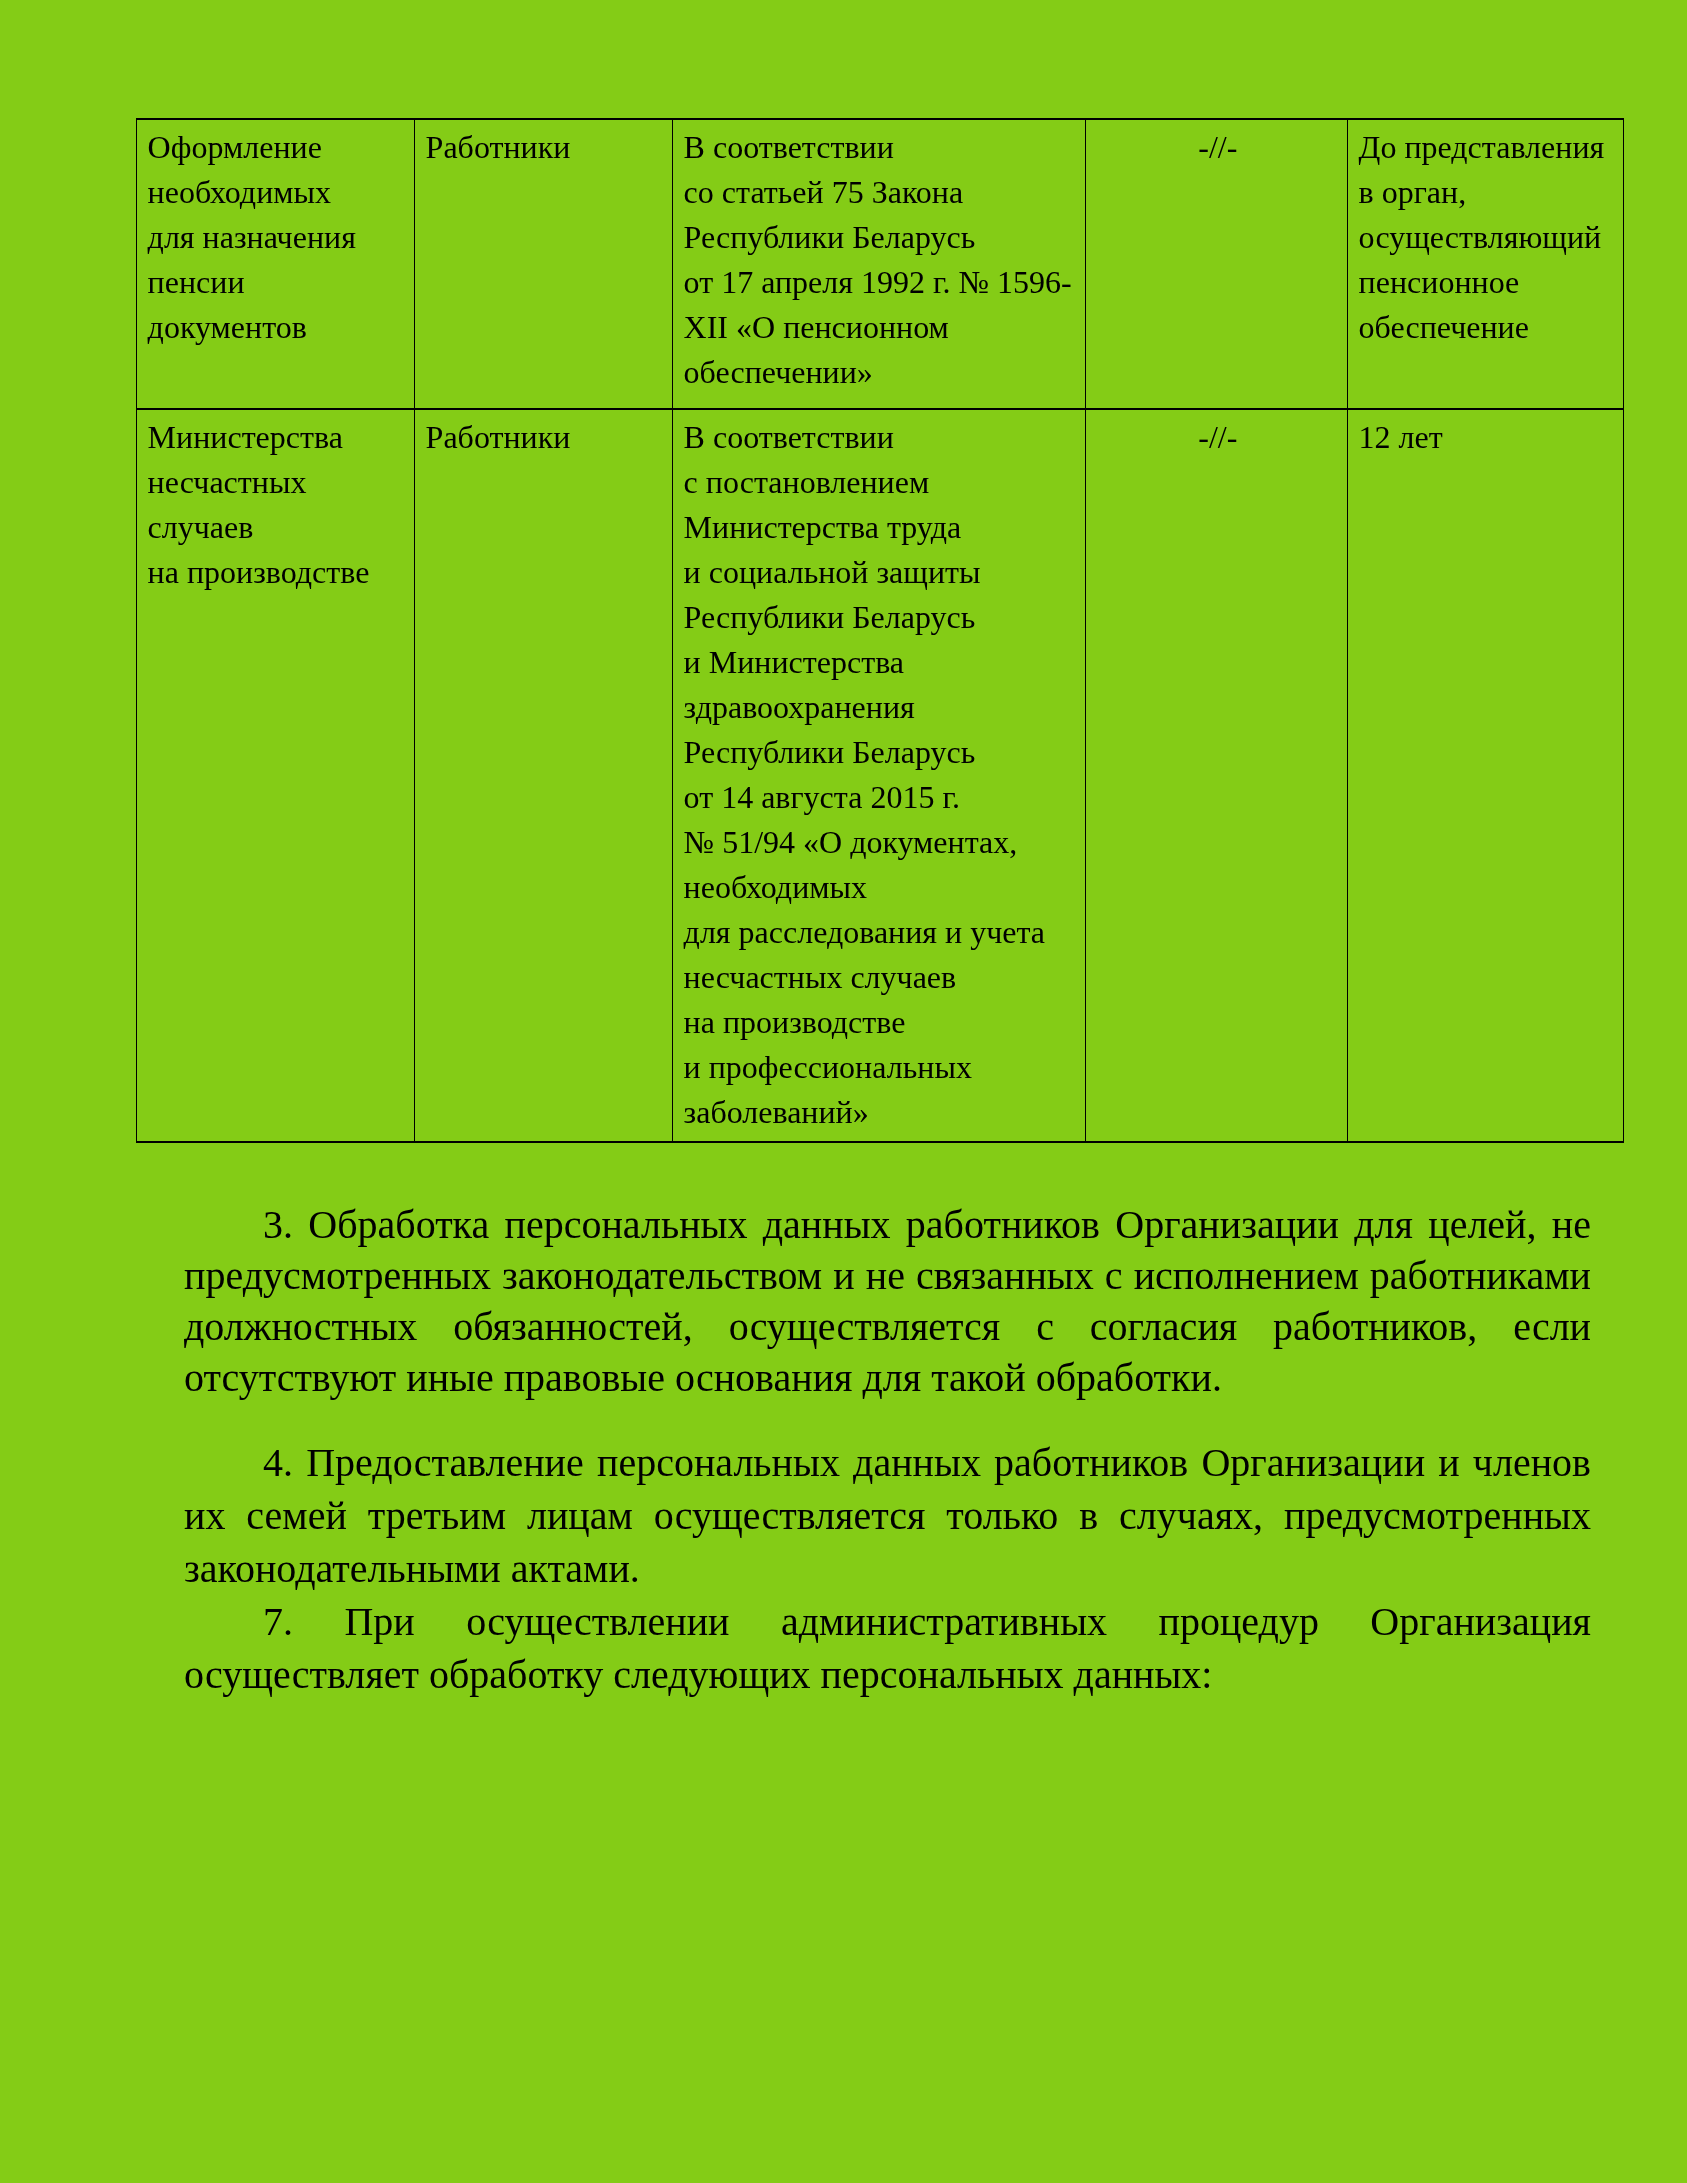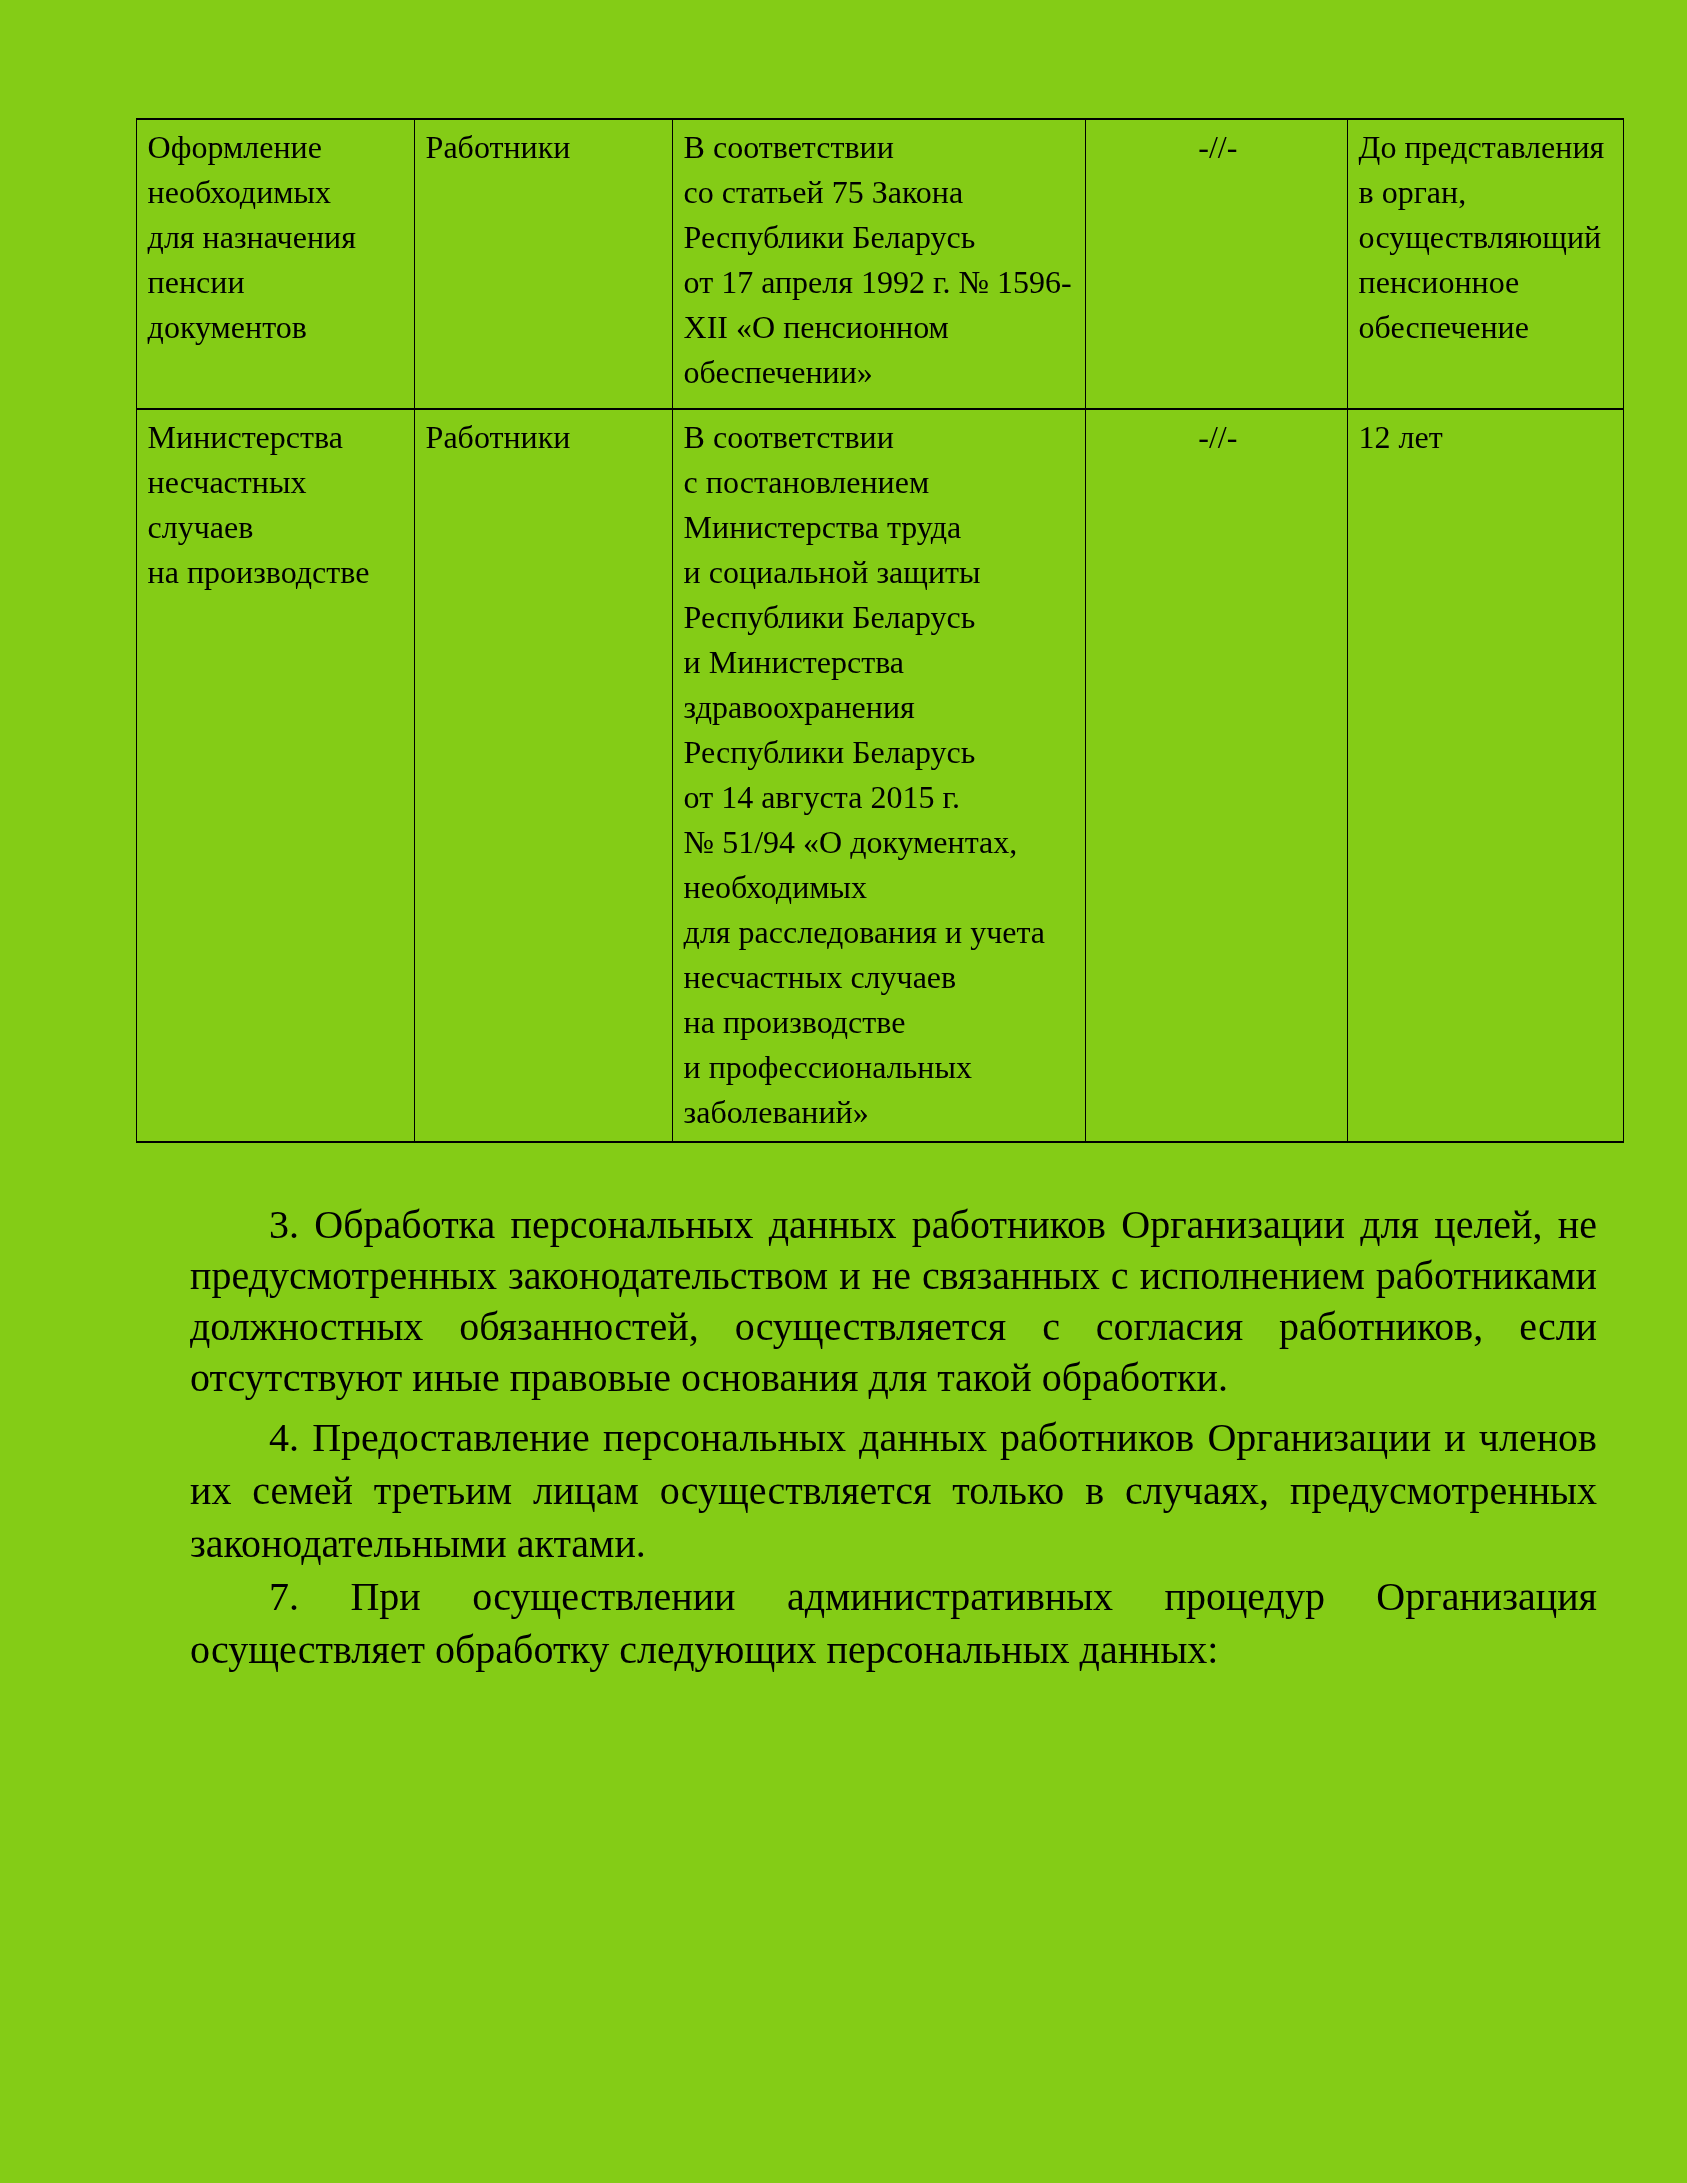--- a/index.html
+++ b/index.html
@@ -38,32 +38,32 @@
     white-space: pre-line;
     overflow: hidden;
   }
   .row-1 { height: 290px; }
   .row-2 { height: 730px; }
   .cell-ditto { text-align: center; }
 
   
   .text-block {
     position: absolute;
-    left: 190px;
+    left: 184px;
     top: 1199px;
     width: 1407px;
     text-align: justify;
     font-size: 40px;
   }
   .para {
     margin: 0;
     text-indent: 79px;
   }
   .para-3 { line-height: 51px; }
-  .para-4 { line-height: 53px; margin-top: 8px; }
+  .para-4 { line-height: 53px; margin-top: 33px; }
   .para-5 { line-height: 53px; }
   .para-6 { line-height: 53px; }
 </style>
 </head>
 <body>
 
 <div class="page">
 
   <table class="doc-table">
     <colgroup>

